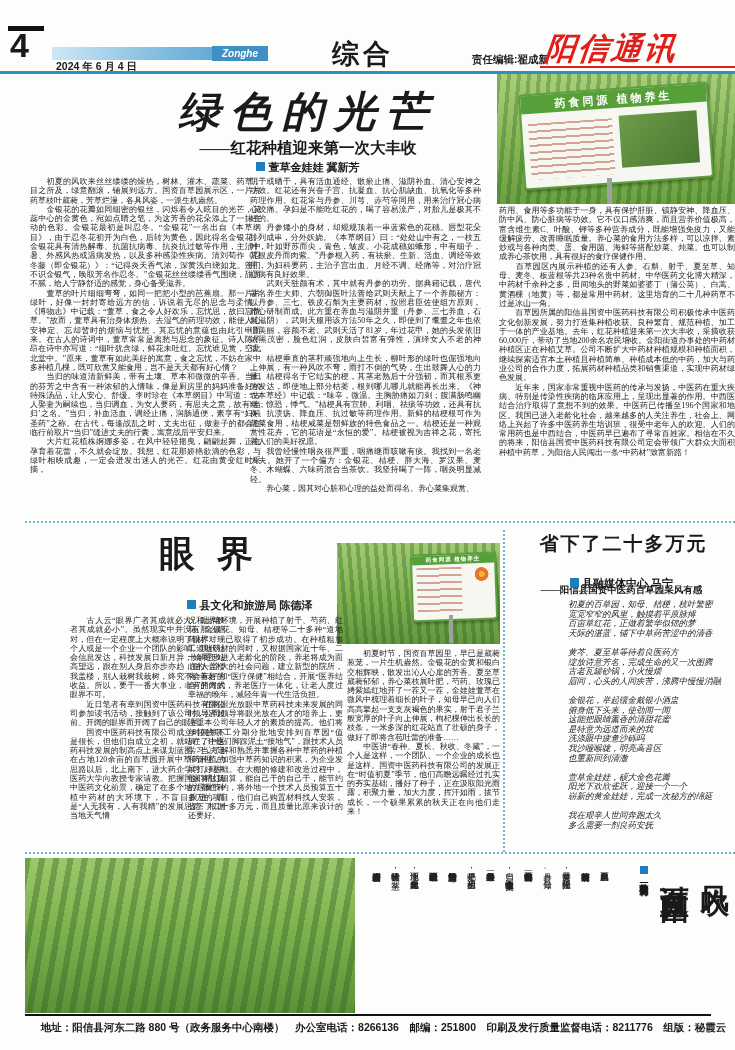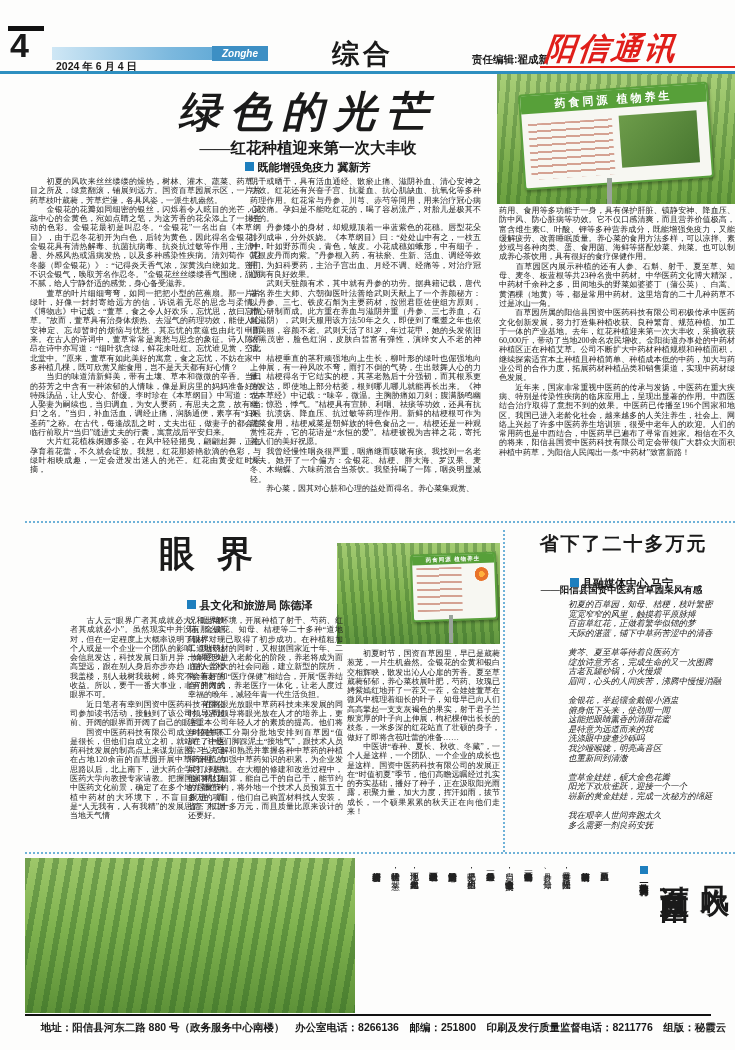--- a/index.html
+++ b/index.html
@@ -113,21 +113,21 @@
     <div class="sign" id="sign1">
       <div class="sign-head">药食同源  植物养生</div>
       <div class="sign-lines"></div>
       <div id="sign1-pic"></div>
     </div>
     <div class="pole" id="pole1"></div>
   </div>
 
   <div class="abs" id="main-title">绿色的光芒</div>
   <div class="abs" id="main-sub">——红花种植迎来第一次大丰收</div>
-  <div class="abs byline" id="main-byline"><span class="sq"></span><span>既能增强免疫力  冀新芳</span></div>
+  <div class="abs byline" id="main-byline"><span class="sq"></span><span>萱草金娃娃  冀新芳</span></div>
   <div class="col" id="m-col1">　　初夏的风吹来丝丝缕缕的燥热，树林、灌木、蔬菜、药草，目之所及，绿意翻滚，铺展到远方。国资百草园展示区，一片片药草枝叶葳蕤，芳草烂漫，各具风姿，一派生机盎然。
 　　金银花的花瓣如同细密的银丝，闪烁着令人眩目的光芒，花蕊中心的金黄色，宛如点睛之笔，为这芳香的花朵添上了一抹生动的色彩。金银花最初是叫忍冬。“金银花”一名出自《本草纲目》，由于忍冬花初开为白色，后转为黄色，因此得名金银花。金银花具有清热解毒、抗菌抗病毒、抗炎抗过敏等作用，主治中暑、外感风热或温病发热，以及多种感染性疾病。清刘荀作《忍冬藤（即金银花）》：“记得炎天香气浓，深黄浅白绕如龙。蓬门不识金银气，唤取芳名作忍冬。”金银花丝丝缕缕香气围绕，甜而不腻，给人宁静舒适的感觉，身心备受滋养。
 　　萱草的叶片细细弯弯，如同一把把小型的芭蕉扇。那一片片绿叶，好像一封封寄给远方的信，诉说着无尽的思念与柔情。《博物志》中记载：“萱草，食之令人好欢乐，忘忧思，故曰忘忧草。”故而，萱草具有治身体烦热、去湿气的药理功效，能使人心安神定、忘却暂时的烦恼与忧愁，其忘忧的意蕴也由此引申而来。在古人的诗词中，萱草常常是离愁与思念的象征。诗人陈子昂在诗中亦写道：“细叶犹含绿，鲜花未吐红。忘忧谁见赏，空此北堂中。”原来，萱草有如此美好的寓意，食之忘忧，不妨在家中多种植几棵，既可欣赏又能食用，岂不是天天都有好心情？
 　　当归的味道清新鲜美，带有土壤、草本和微微的辛香。当归的芬芳之中含有一种浓郁的人情味，像是厨房里的妈妈准备好的特殊汤品，让人安心、舒缓。李时珍在《本草纲目》中写道：“古人娶妻为嗣续也，当归调血，为女人要药，有思夫之意，故有‘当归’之名。”当归，补血活血，调经止痛，润肠通便，素享有“妇科圣药”之称。在古代，每逢战乱之时，丈夫出征，做妻子的都会在临行前取片“当归”缝进丈夫的行囊，寓意战后平安归来。
 　　大片红花植株婀娜多姿，在风中轻轻摇曳，翩翩起舞，正在孕育着花蕾，不久就会绽放。我想，红花那娇艳欲滴的色彩，与绿叶相映成趣，一定会迸发出迷人的光芒。红花由黄变红时采摘，</div>
   <div class="col" id="m-col2">阴干或晒干，具有活血通经、散瘀止痛、滋阴补血、清心安神之功效。红花还有兴奋子宫、抗凝血、抗心肌缺血、抗氧化等多种药理作用。红花常与丹参、川芎、赤芍等同用，用来治疗冠心病心绞痛。孕妇是不能吃红花的，喝了容易流产，对胎儿是极其不好的。
 　　丹参矮小的身材，却规规顶着一串蓝紫色的花穗。唇型花朵排列成串，分外妖娆。《本草纲目》曰：“处处山中有之，一枝五叶，叶如野苏而尖，青色，皱皮。小花成穗如蛾形，中有细子，其根皮丹而肉紫。”丹参根入药，有祛瘀、生新、活血、调经等效用，为妇科要药，主治子宫出血、月经不调、经痛等，对治疗冠心病有良好效果。
 　　武则天驻颜有术，其中就有丹参的功劳。据典籍记载，唐代著名养生大师、六朝御医叶法善给武则天献上了一个养颜秘方：以丹参、三七、铁皮石斛为主要药材，按照君臣佐使组方原则，精心研制而成。此方重在养血与滋阴并重（丹参、三七养血，石斛滋阴），武则天服用该方法50年之久，即使到了耄耋之年也依旧美丽，容颜不老。武则天活了81岁，年过花甲，她的头发依旧浓黑茂密，脸色红润，皮肤白皙富有弹性，演绎女人不老的神话。
 　　桔梗垂直的茎秆顽强地向上生长，柳叶形的绿叶也倔强地向上伸展，有一种风吹不弯，雨打不倒的气势，生出鼓舞人心的力量。桔梗得名于它结实的梗，其茎老熟后十分强韧，而其根系更为发达，即使地上部分枯萎，根到哪儿哪儿就能再长出来。《神农本草经》中记载：“味辛，微温。主胸胁痛如刀刺；腹满肠鸣幽幽；惊恐，悸气。”桔梗具有宣肺、利咽、祛痰等功效，还具有抗炎、抗溃疡、降血压、抗过敏等药理作用。新鲜的桔梗根可作为蔬菜食用，桔梗咸菜是朝鲜族的特色食品之一。桔梗还是一种观赏性花卉，它的花语是“永恒的爱”。桔梗被视为吉祥之花，寄托着人们的美好祝愿。
 　　我曾经慢性咽炎很严重，咽痛继而咳嗽有痰。我找到一名老大夫。她开了一个偏方：金银花、桔梗、胖大海、罗汉果、麦冬、木蝴蝶、六味药混合当茶饮。我坚持喝了一阵，咽炎明显减轻。

